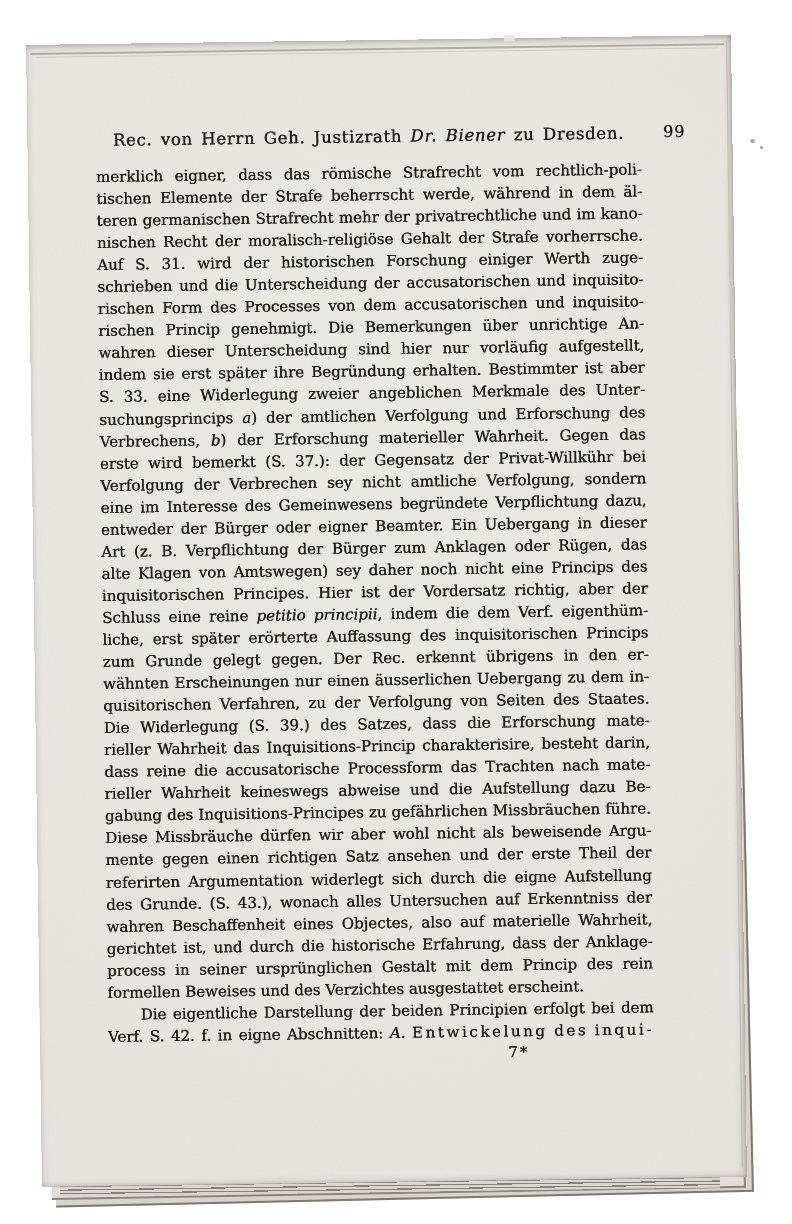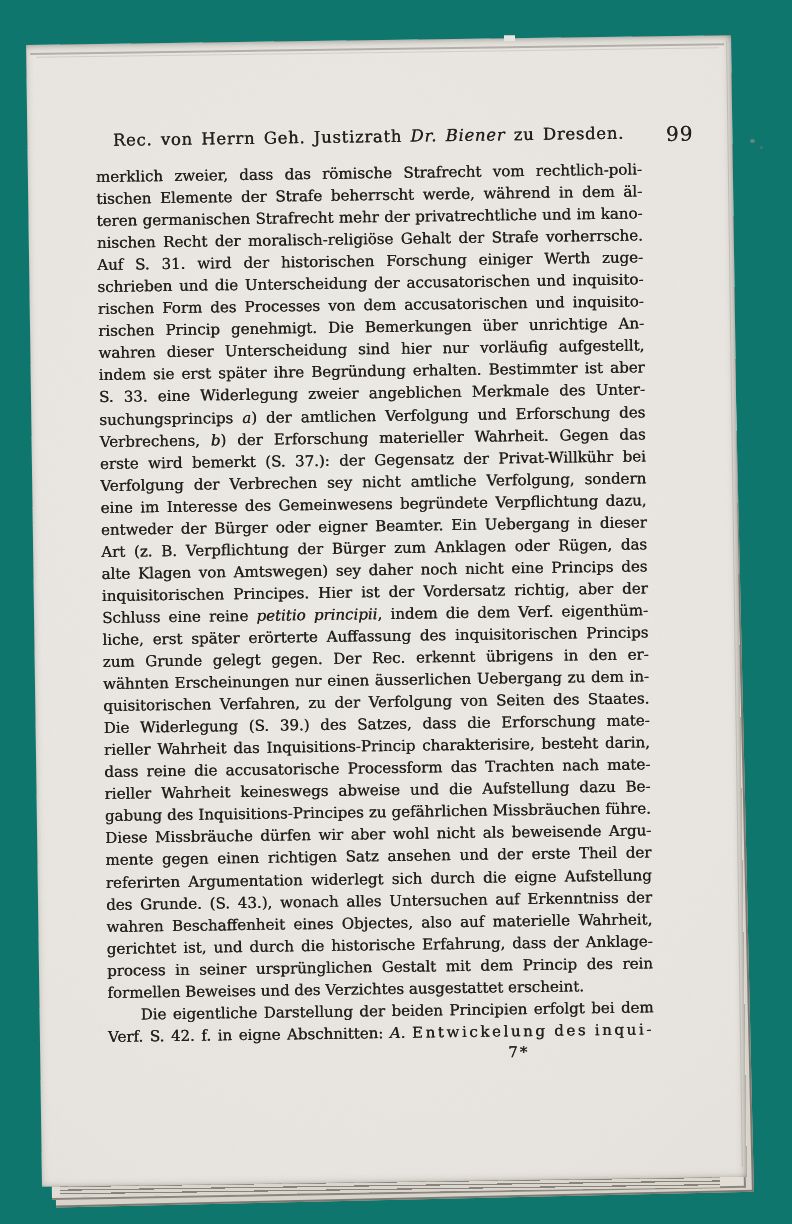--- a/index.html
+++ b/index.html
@@ -1,18 +1,18 @@
 <!DOCTYPE html>
 <html><head>
 <meta charset="utf-8">
 <style>
   html,body{margin:0;padding:0;}
   body{width:792px;height:1224px;background:#000;overflow:hidden;
        font-family:"DejaVu Serif", serif;}
-  .scene{position:relative;width:792px;height:1224px;background:#0f766e;overflow:hidden;}
+  .scene{position:relative;width:792px;height:1224px;background:#ffffff;overflow:hidden;}
 
   
   .underpage{position:absolute;z-index:1;background:#e0dcd4;}
   .up2{left:30px;top:50px;width:696px;height:1140px;
        transform:rotate(-1.3deg);transform-origin:top right;
        background:#d8d3cb;border-right:2px solid #7d7870;border-bottom:2px solid #7d7870;}
   .up1{left:32px;top:46px;width:692px;height:1140px;
        transform:rotate(-1deg);transform-origin:top right;
        background:#e2ded6;border-right:2px solid #8a857d;border-bottom:2px solid #8a857d;z-index:2;}
   .stack-lines{position:absolute;left:60px;top:1179px;width:660px;height:13px;z-index:3;
@@ -32,21 +32,21 @@
   .edge-top2{position:absolute;left:10px;right:12px;top:12px;height:1px;background:#a8a39b;opacity:.35;}
   .edge-right{position:absolute;right:4px;top:6px;bottom:10px;width:1px;background:#aaa59d;opacity:.5;}
   .notch{position:absolute;left:478px;top:-3px;width:11px;height:6px;background:#e9e6e1;}
 
   .page, .page *{text-shadow:0.35px 0 0 currentColor;}
 
   
   .header{position:absolute;left:68px;top:87px;width:598px;height:24px;font-size:16.5px;}
   .header-text{position:absolute;left:0;width:546px;text-align:center;
                letter-spacing:.7px;word-spacing:2.5px;white-space:nowrap;}
-  .folio{position:absolute;right:0;top:-1px;font-size:20px;letter-spacing:1px;}
+  .folio{position:absolute;right:8px;top:-1px;font-size:16px;letter-spacing:1px;}
 
   
   .body-text{position:absolute;left:68px;top:124px;width:546px;font-size:15px;}
   .line{display:flex;justify-content:space-between;height:22.05px;align-items:baseline;}
   .line.nojust{display:block;}
   .line .w{white-space:pre;flex-shrink:0;}
   .indent{padding-left:33px;}
   .i{font-style:italic;}
   .sp{letter-spacing:2.6px;}
 
@@ -75,21 +75,21 @@
     <div class="notch"></div>
 
     <div class="header">
       <span class="header-text"><span>Rec. von Herrn Geh. Justizrath </span><span class="i">Dr. Biener</span><span> zu Dresden.</span></span>
       <span class="folio">99</span>
     </div>
 
     <div class="body-text">
         <div class="line">
           <span class="w"><span>merklich</span></span>
-          <span class="w"><span>zweier,</span></span>
+          <span class="w"><span>eigner,</span></span>
           <span class="w"><span>dass</span></span>
           <span class="w"><span>das</span></span>
           <span class="w"><span>römische</span></span>
           <span class="w"><span>Strafrecht</span></span>
           <span class="w"><span>vom</span></span>
           <span class="w"><span>rechtlich-poli-</span></span>
         </div>
         <div class="line">
           <span class="w"><span>tischen</span></span>
           <span class="w"><span>Elemente</span></span>

